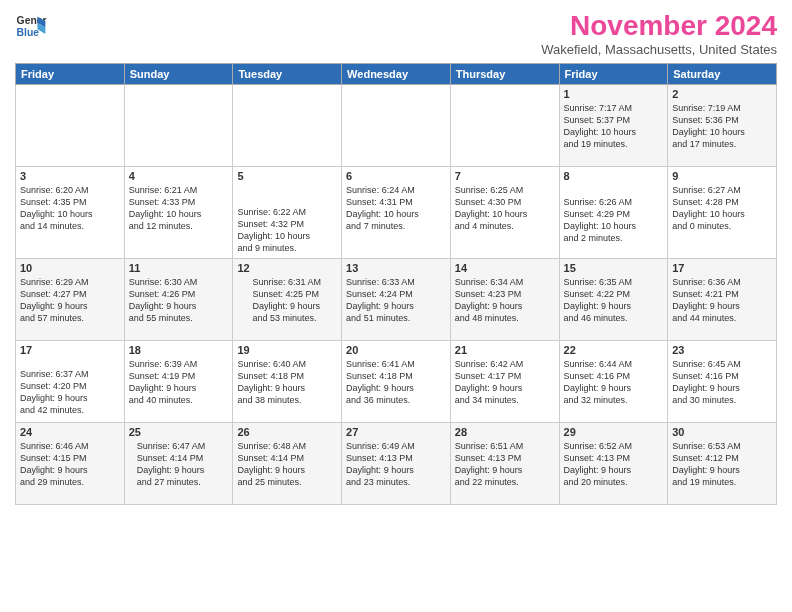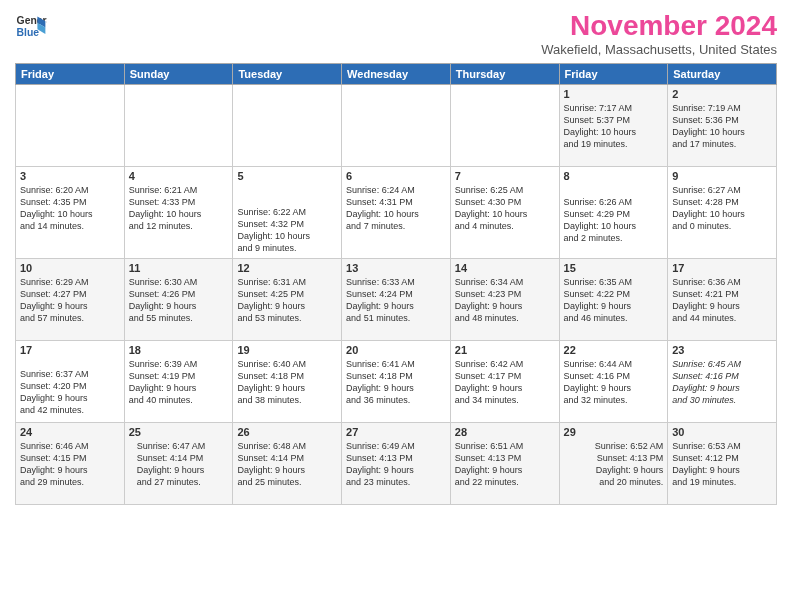--- a/index.html
+++ b/index.html
@@ -200,21 +200,21 @@
           </td>
           <td>
             <span class="day-number">11</span>
             <div class="day-info" style="white-space: pre-line;">Sunrise: 6:30 AM
 Sunset: 4:26 PM
 Daylight: 9 hours
 and 55 minutes.</div>
           </td>
           <td>
             <span class="day-number">12</span>
-            <div class="day-info" style="white-space: pre-line;">Sunrise: 6:31 AM
+            <div class="day-info" style="white-space: pre-line; margin-left: 15px;">Sunrise: 6:31 AM
 Sunset: 4:25 PM
 Daylight: 9 hours
 and 53 minutes.</div>
           </td>
           <td>
             <span class="day-number">13</span>
             <div class="day-info" style="white-space: pre-line;">Sunrise: 6:33 AM
 Sunset: 4:24 PM
 Daylight: 9 hours
 and 51 minutes.</div>
@@ -279,21 +279,21 @@
           </td>
           <td>
             <span class="day-number">22</span>
             <div class="day-info" style="white-space: pre-line;">Sunrise: 6:44 AM
 Sunset: 4:16 PM
 Daylight: 9 hours
 and 32 minutes.</div>
           </td>
           <td>
             <span class="day-number">23</span>
-            <div class="day-info" style="white-space: pre-line; font-style: italic;">Sunrise: 6:45 AM
+            <div class="day-info" style="white-space: pre-line;">Sunrise: 6:45 AM
 Sunset: 4:16 PM
 Daylight: 9 hours
 and 30 minutes.</div>
           </td>
         </tr>
         <tr>
           <td>
             <span class="day-number">24</span>
             <div class="day-info" style="white-space: pre-line;">Sunrise: 6:46 AM
 Sunset: 4:15 PM
@@ -323,21 +323,21 @@
           </td>
           <td>
             <span class="day-number">28</span>
             <div class="day-info" style="white-space: pre-line;">Sunrise: 6:51 AM
 Sunset: 4:13 PM
 Daylight: 9 hours
 and 22 minutes.</div>
           </td>
           <td>
             <span class="day-number">29</span>
-            <div class="day-info" style="white-space: pre-line; text-align: right;">Sunrise: 6:52 AM
+            <div class="day-info" style="white-space: pre-line;">Sunrise: 6:52 AM
 Sunset: 4:13 PM
 Daylight: 9 hours
 and 20 minutes.</div>
           </td>
           <td>
             <span class="day-number">30</span>
             <div class="day-info" style="white-space: pre-line;">Sunrise: 6:53 AM
 Sunset: 4:12 PM
 Daylight: 9 hours
 and 19 minutes.</div>

